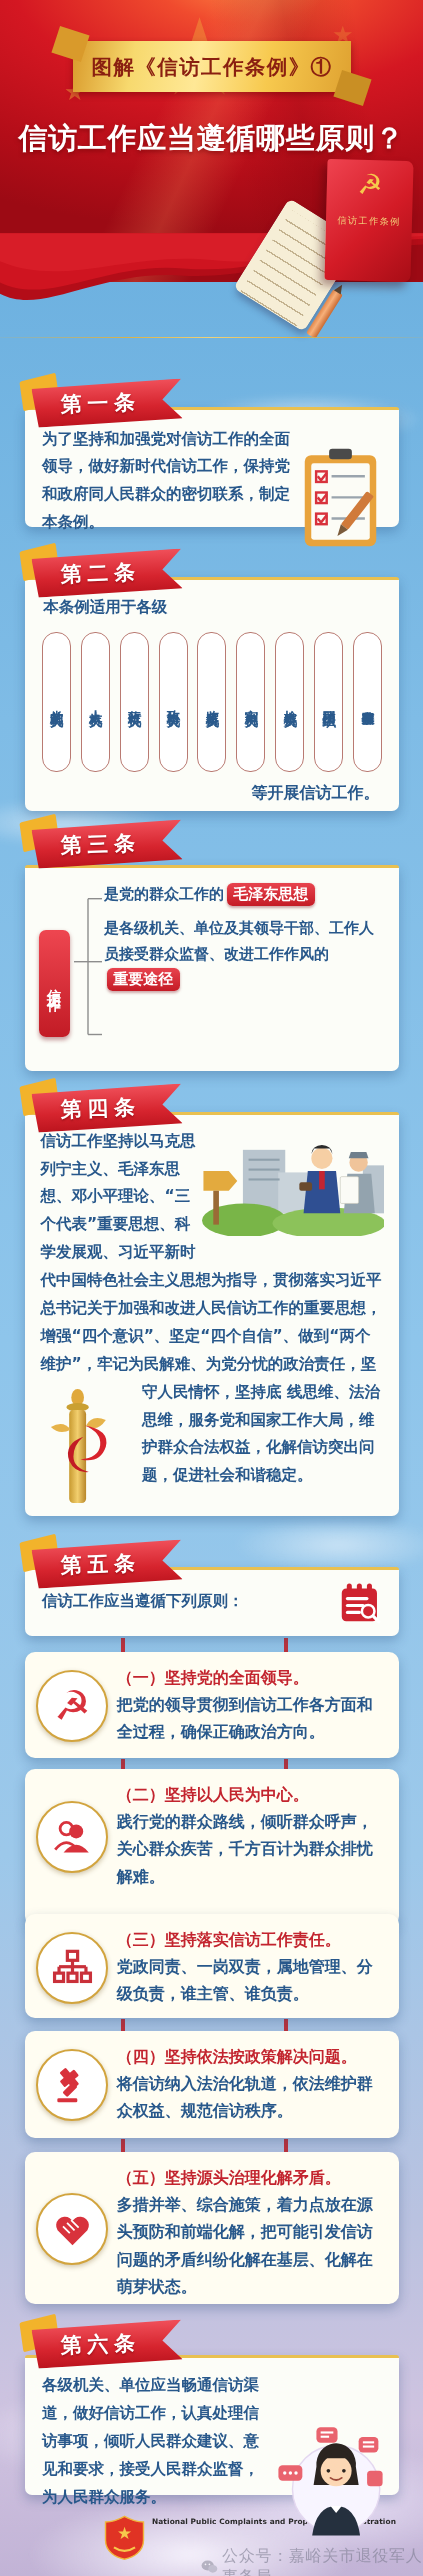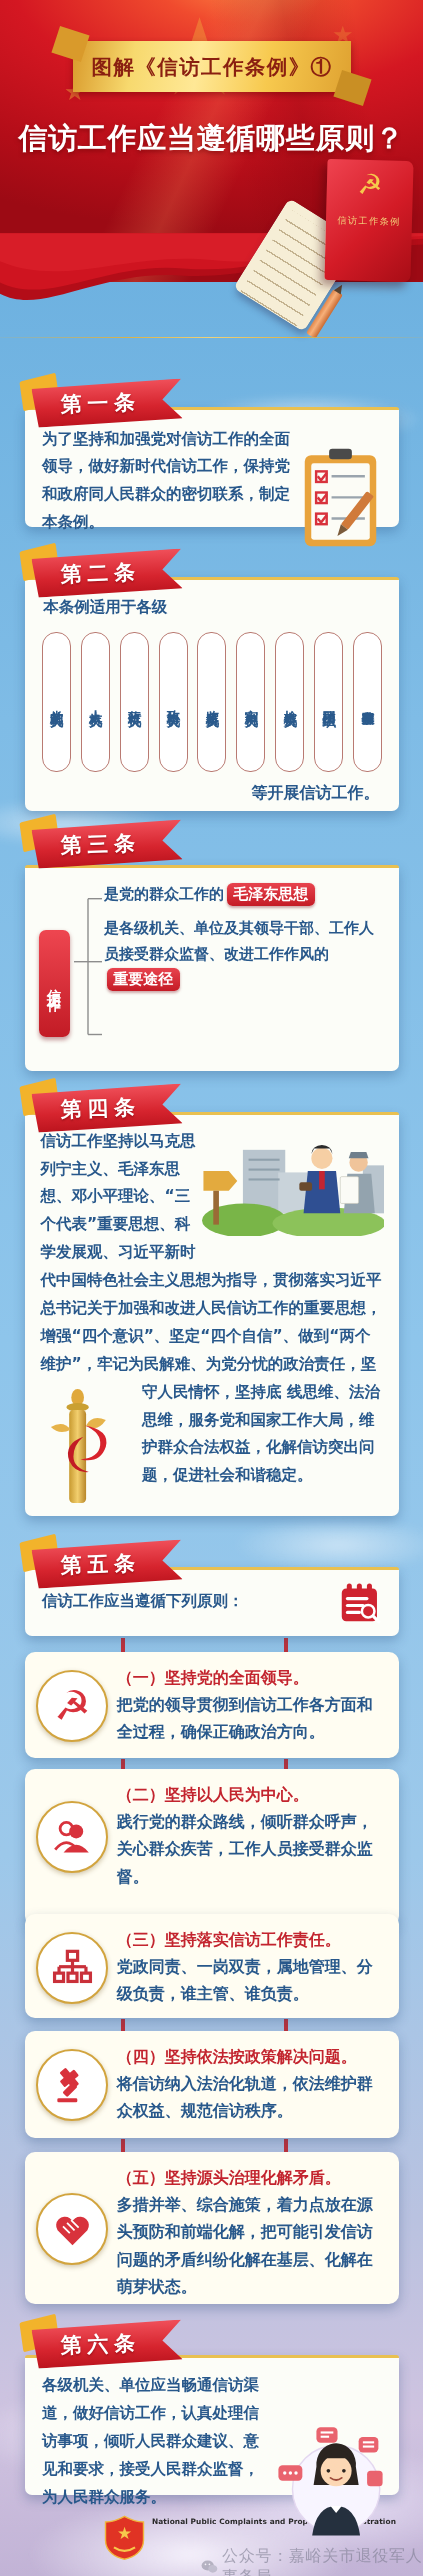--- a/index.html
+++ b/index.html
@@ -327,21 +327,21 @@
         <g fill="none" stroke="#d8323c" stroke-width="4">
             <circle cx="22" cy="18" r="9"></circle>
             <path d="M6,48 q16,-20 32,0"></path>
           </g>
         <circle cx="36" cy="22" r="10" fill="#d8323c"></circle>
           <path d="M18,52 q18,-22 36,0 z" fill="#d8323c"></path>
       </svg>
     </div>
     <div class="ptext">
       <div class="ptitle">（二）坚持以人民为中心。</div>
-      <div class="pbody">践行党的群众路线，倾听群众呼声，关心群众疾苦，工作人员接受群众监督。</div>
+      <div class="pbody">践行党的群众路线，倾听群众呼声，关心群众疾苦，千方百计为群众排忧解难。</div>
     </div>
   </div>
   <div class="pbars" style="top:1903px;">
       <span class="b1"></span>
       <span class="b2"></span>
     </div>
 
   <div class="pcard" style="top:1914px;height:104px;">
     <div class="picon">
       <svg viewBox="0 0 64 60" width="41" height="40">

